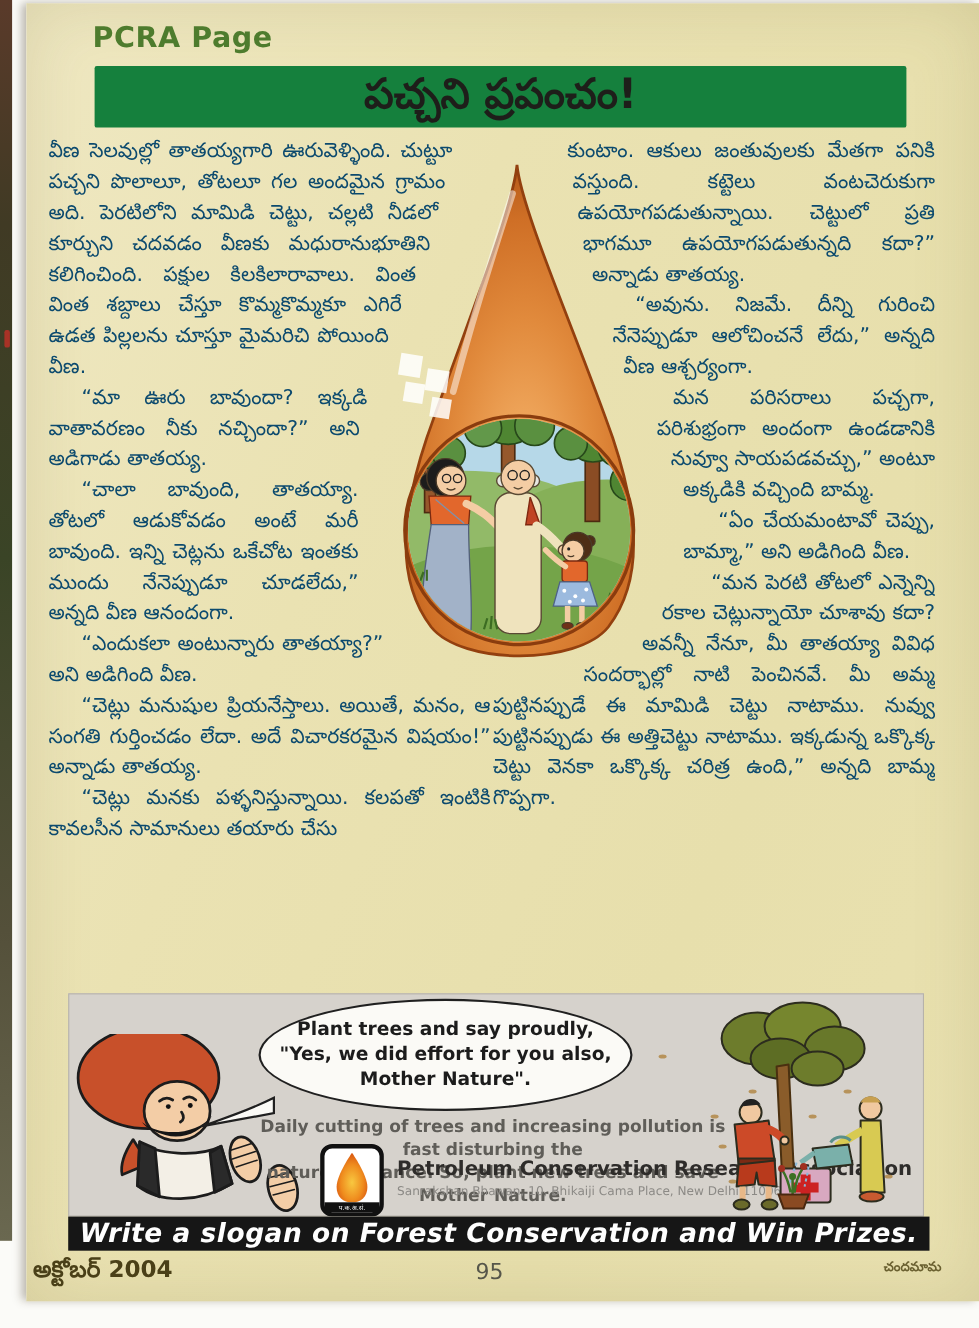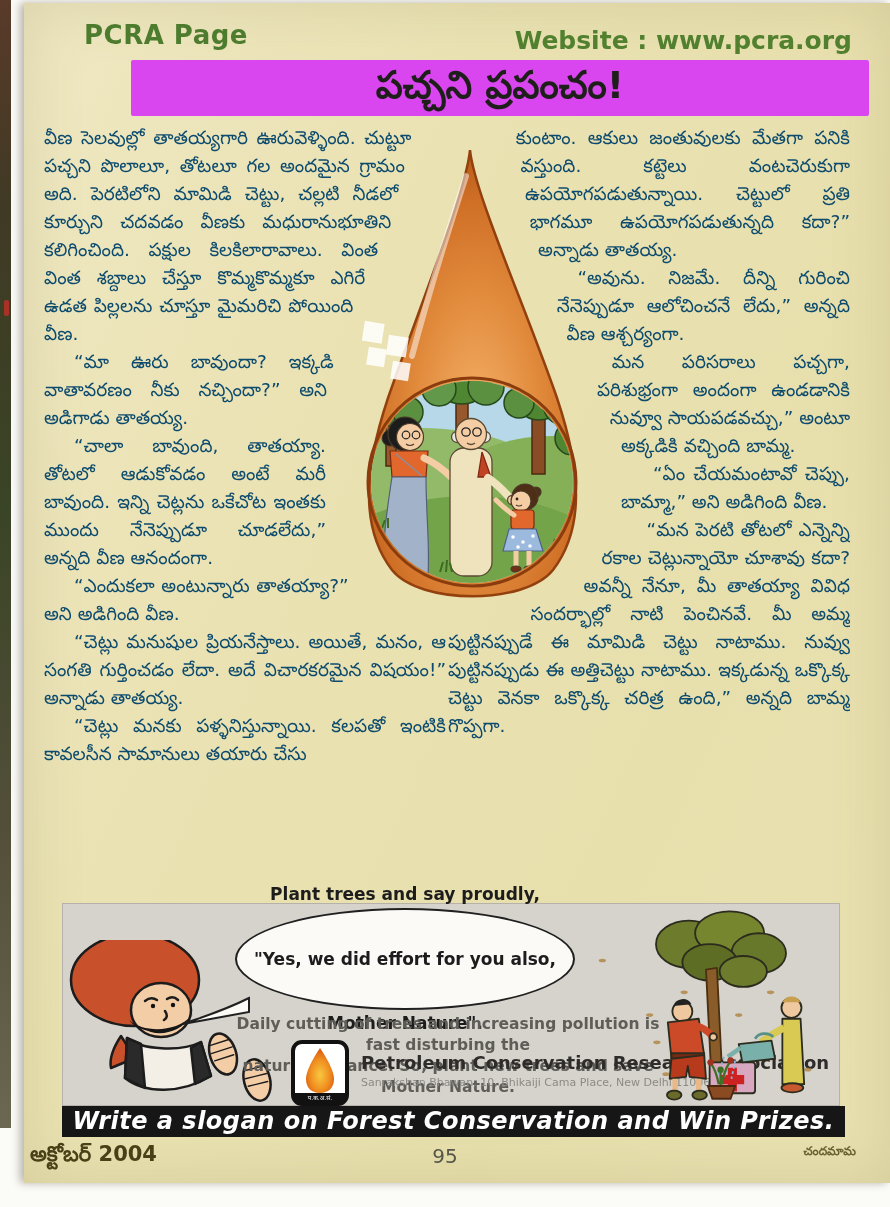--- a/index.html
+++ b/index.html
@@ -8,21 +8,21 @@
   
   .edge-strip{position:absolute;left:0;top:0;width:11px;height:1128px;
     background:linear-gradient(180deg,#5a3a2a 0%,#403a24 18%,#3a4426 45%,#54503a 75%,#6a6850 100%);}
   .edge-mark{position:absolute;left:4px;top:300px;width:5px;height:16px;background:#a83226;border-radius:2px;}
   .page{position:absolute;left:24px;top:3px;width:866px;height:1180px;
     background:linear-gradient(115deg,#efe8c2 0%,#eae2b2 35%,#e7dfac 70%,#e9e1b0 100%);
     box-shadow:inset 0 0 60px rgba(120,110,60,.18), -4px 0 8px rgba(60,50,30,.35);}
   
   .hdr-left{position:absolute;left:84px;top:20px;font-size:26px;font-weight:bold;color:#4e7c2e;letter-spacing:.5px;text-align:right;}
   .hdr-right{position:absolute;right:38px;top:26px;font-size:25px;font-weight:bold;color:#51812f;}
-  .title-banner{position:absolute;left:86px;top:60px;width:738px;height:56px;background:#d946ef;border-radius:2px;margin-left:45px;}
+  .title-banner{position:absolute;left:86px;top:60px;width:738px;height:56px;background:#15803d;border-radius:2px;}
   .page-title{position:absolute;left:0;right:0;top:3px;text-align:center;font-size:38px;font-weight:bold;color:#1e1e1a;}
   
   .col{position:absolute;top:124px;height:772px;overflow:hidden;
        font-size:18.5px;line-height:28px;color:#0c4a6e;text-align:justify;}
   .col-left{left:44px;width:402px;}
   .col-right{left:448px;width:402px;}
   .para{margin:0;text-indent:30px;}
   .para.no-indent{text-indent:0;}
   .wf{shape-margin:8px;}
   .wf-left{float:right;width:120px;height:470px;
@@ -31,21 +31,21 @@
     shape-outside:polygon(0 0,55px 0,60px 30px,75px 120px,110px 225px,148px 295px,168px 345px,160px 395px,128px 445px,56px 480px,0 492px);}
   
   .drop-illo{position:absolute;left:320px;top:146px;width:305px;height:472px;}
   
   .ad{position:absolute;left:62px;top:903px;width:778px;height:203px;
       background:#d6d2cc;border:1px solid #b6b2aa;box-sizing:border-box;}
   .mascot{position:absolute;left:0px;top:36px;width:238px;height:168px;}
   .bubble{position:absolute;left:172px;top:4px;width:336px;height:98px;background:#fbfaf6;
       border:2.5px solid #202020;border-radius:50%;display:flex;flex-direction:column;
       justify-content:center;align-items:center;text-align:center;
-      font-size:17px;font-weight:bold;color:#1c1c1c;line-height:1.35;gap:42px;}
+      font-size:17px;font-weight:bold;color:#1c1c1c;line-height:1.35;}
   .bubble-tail{position:absolute;left:118px;top:92px;width:70px;height:32px;}
   .ad-msg{position:absolute;left:170px;top:110px;width:430px;text-align:center;
       font-size:15.5px;font-weight:bold;color:#5f5d58;line-height:1.35;}
   .pcra-logo{position:absolute;left:228px;top:136px;width:58px;height:66px;}
   .org-name{position:absolute;left:298px;top:148px;font-size:18px;font-weight:bold;color:#2e2c2a;}
   .org-addr{position:absolute;left:298px;top:172px;font-size:11px;color:#8c8a86;}
   .planting{position:absolute;left:528px;top:2px;width:250px;height:200px;}
   .strip{position:absolute;left:62px;top:1106px;width:783px;height:31px;background:#161616;
       color:#fefefe;font-size:24px;font-weight:bold;text-align:center;line-height:31px;letter-spacing:.5px;font-style:italic;}
   
@@ -55,21 +55,20 @@
 </style>
 </head>
 <body>
 
 <div id="stage">
   <div class="edge-strip"></div>
   <div class="edge-mark"></div>
   <div class="page"></div>
 
   <div class="hdr-left">PCRA Page</div>
-  <div class="hdr-right">Website : www.pcra.org</div>
   <div class="title-banner">
     <div class="page-title">పచ్చని ప్రపంచం!</div>
   </div>
 
   <svg class="drop-illo" viewBox="0 0 305 472">
     <defs>
       <radialGradient id="gDrop" cx="52%" cy="62%" r="68%">
         <stop offset="0%" stop-color="#f5b269"></stop>
         <stop offset="45%" stop-color="#e18a3c"></stop>
         <stop offset="75%" stop-color="#cf6f26"></stop>

